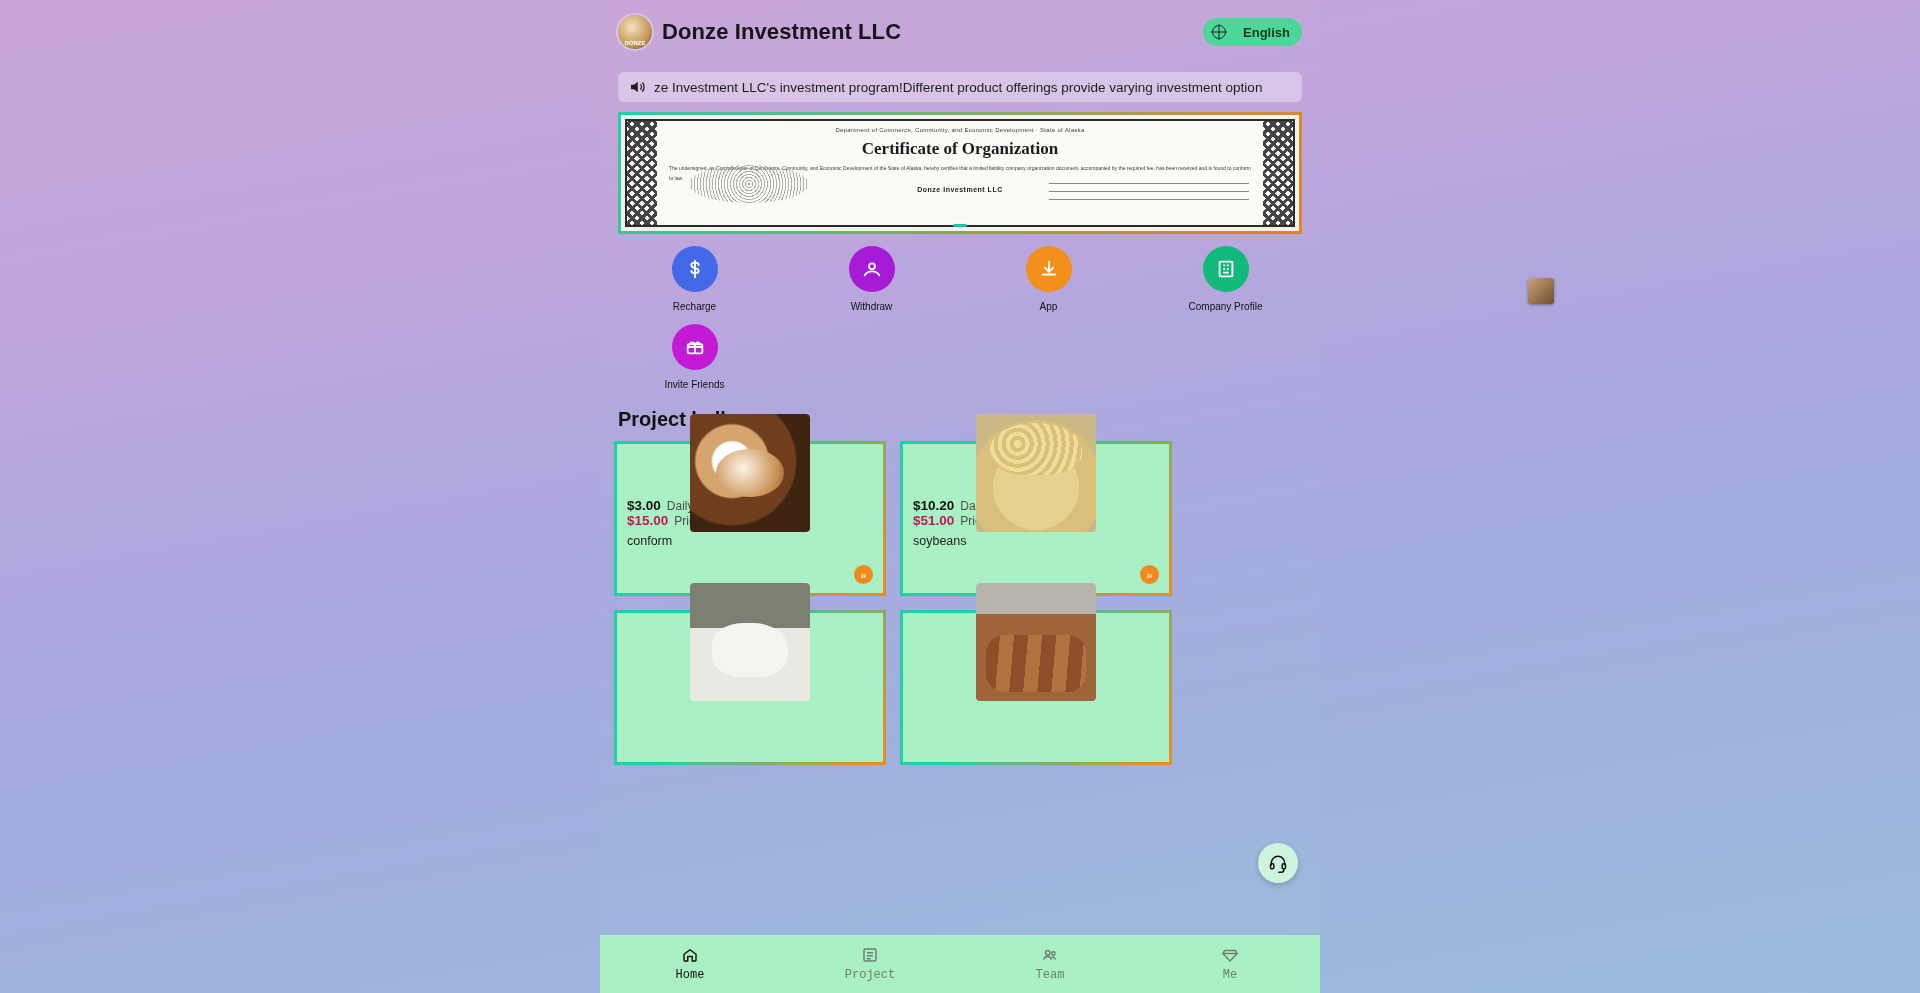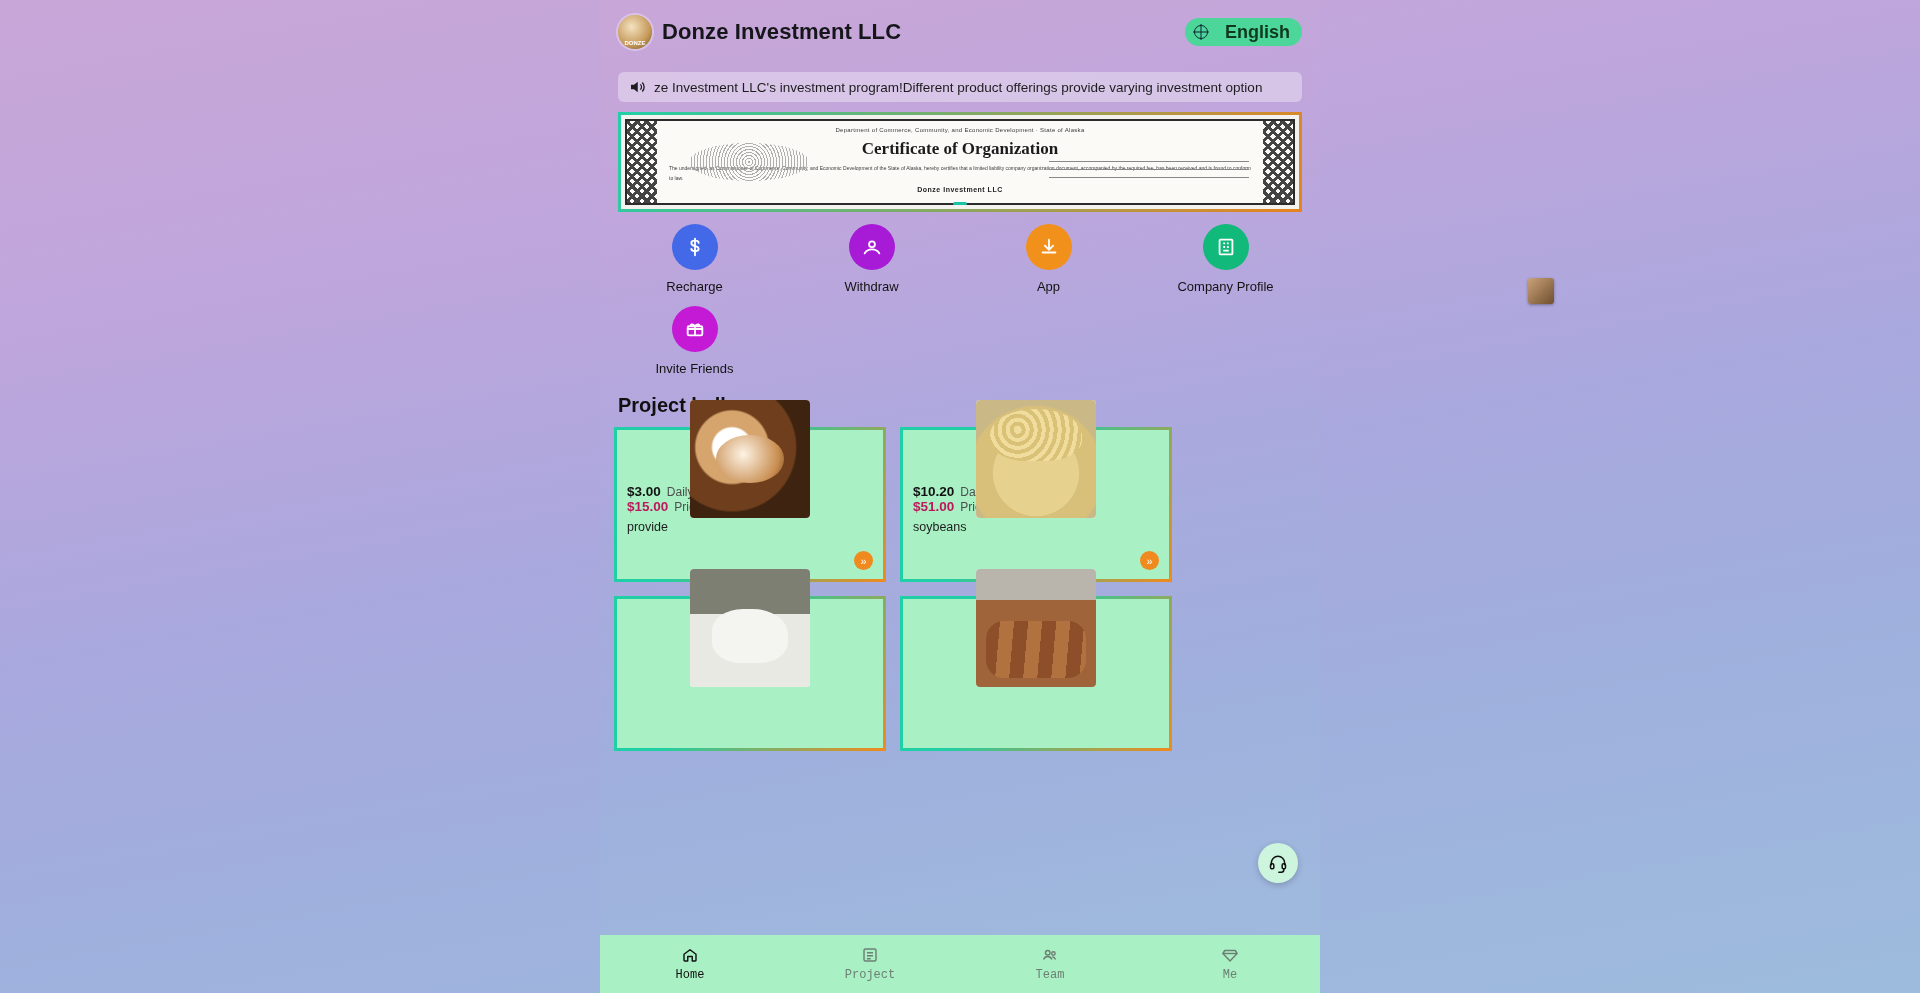--- a/index.html
+++ b/index.html
@@ -42,21 +42,21 @@
   }
   .lang-btn {
     margin-left: auto;
     background: #4cd69a;
     color: #10381f;
     border: none;
     border-radius: 16px;
     height: 28px;
     padding: 0 12px 0 9px;
     display: flex; align-items: center; gap: 17px;
-    font-size: 18px; font-weight: bold;
+    font-size: 13px; font-weight: bold;
     cursor: pointer;
   }
   .globe {
     width: 14px; height: 14px; border-radius: 50%;
     border: 1.6px solid #123; position: relative; flex: none;
   }
   .globe:before {
     content: ""; position: absolute; left: 50%; top: -1.6px; bottom: -1.6px;
     width: 0; border-left: 1.6px solid #123; transform: translateX(-50%);
   }
@@ -77,21 +77,21 @@
   }
   .speaker { width: 18px; height: 18px; flex: none; color: #222; }
   .notice-text {
     font-size: 13.5px; color: #1d1d1f;
     white-space: nowrap;
     overflow: hidden;
   }
   
   .banner {
     margin: 10px 18px 0;
-    height: 100px;
+    height: 122px;
     border-radius: 8px;
     border: 3px solid;
     border-image: linear-gradient(120deg,#22d0a8,#e8821f) 1;
     background: #f4f2ef;
     position: relative;
     overflow: hidden;
   }
   .cert {
     position: absolute; inset: 4px;
     background: #fbfaf7;
@@ -138,21 +138,21 @@
     margin-bottom: 12px;
     cursor: pointer;
   }
   .menu-ico {
     width: 46px; height: 46px; border-radius: 50%;
     display: flex; align-items: center; justify-content: center;
     color: #fff;
     margin-bottom: 9px;
   }
   .menu-ico svg { width: 22px; height: 22px; }
-  .menu-label { font-size: 13px; color: #131313; }
+  .menu-label { font-size: 10px; color: #131313; }
   
   .section-title {
     font-size: 20px; font-weight: bold; color: #111;
     padding: 6px 0 10px 18px;
   }
   .grid {
     display: flex; flex-wrap: wrap;
     padding: 0 14px;
     gap: 14px 14px;
   }
@@ -354,21 +354,21 @@
           <div class="art art-coffee"></div>
         </div>
       <div class="row">
         <span class="val">$3.00</span>
         <span class="lbl">Daily profit</span>
       </div>
       <div class="row">
         <span class="val price">$15.00</span>
         <span class="lbl">Price</span>
       </div>
-      <div class="card-name">provide</div>
+      <div class="card-name">conform</div>
       <div class="go">»</div>
     </div>
 
     <div class="card">
       <div class="card-img">
           <div class="art art-soy"></div>
         </div>
       <div class="row">
         <span class="val">$10.20</span>
         <span class="lbl">Daily profit</span>

